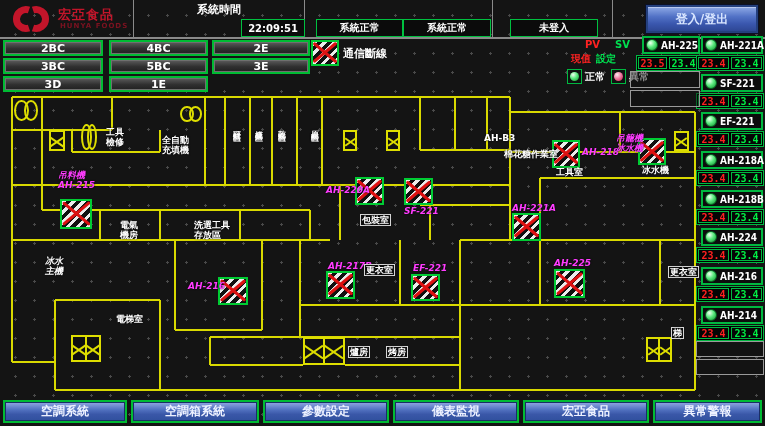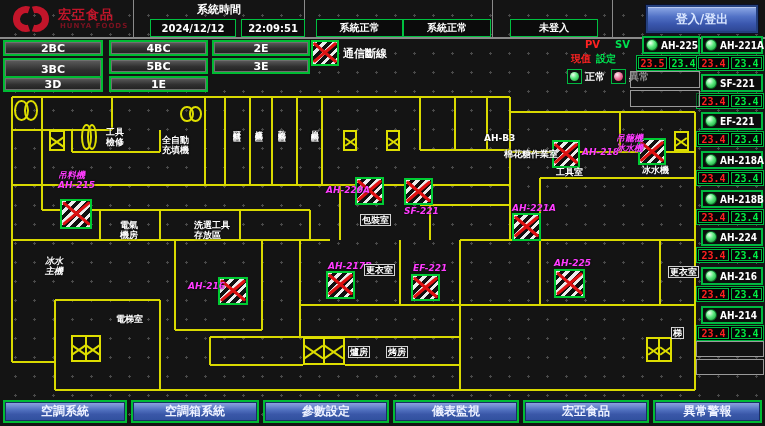--- a/index.html
+++ b/index.html
@@ -103,21 +103,20 @@
   <div class="vsep" style="left:612px"></div>
 
   <svg class="abs" style="left:8px;top:3px" width="46" height="32" viewBox="0 0 46 32">
     <path d="M21 7 A 9.5 9.5 0 1 0 21 25" stroke="#c3152a" stroke-width="7" fill="none"></path>
     <path d="M25 7 A 9.5 9.5 0 1 1 25 25" stroke="#c3152a" stroke-width="7" fill="none"></path>
   </svg>
   <div class="brand-name" style="left:58px;top:6px">宏亞食品</div>
   <div class="brand-en" style="left:60px;top:22px">HUNYA FOODS</div>
 
   <div class="tlabel" style="left:136px;top:3px;width:166px">系統時間</div>
-  <div class="gbox" style="left:150px;top:19px;width:84px;height:16px">2024/12/12</div>
   <div class="gbox" style="left:241px;top:19px;width:62px;height:16px">22:09:51</div>
 
   <div class="gbox" style="left:316px;top:19px;width:85px;height:16px">系統正常</div>
   <div class="gbox" style="left:403px;top:19px;width:86px;height:16px">系統正常</div>
 
   <div class="gbox" style="left:510px;top:19px;width:86px;height:16px">未登入</div>
   <div class="loginbtn" style="left:646px;top:5px;width:108px;height:24px">登入/登出</div>
 
   <div class="comm" style="left:311px;top:40px;width:28px;height:26px;z-index:6">
       <i class="a"></i>
@@ -140,21 +139,21 @@
     <span class="lgsq">
         <span class="lgdot bad"></span>
       </span>
     <span class="lgtxt">異常</span>
   </div>
 
   <div id="floor-buttons">
       <div class="flb" style="left: 3px; top: 40px; width: 100px; height: 16px;">2BC</div>
       <div class="flb" style="left: 109px; top: 40px; width: 99px; height: 16px;">4BC</div>
       <div class="flb" style="left: 212px; top: 40px; width: 98px; height: 16px;">2E</div>
-      <div class="flb" style="left: 3px; top: 58px; width: 100px; height: 22px;">3BC</div>
+      <div class="flb" style="left: 3px; top: 58px; width: 100px; height: 16px;">3BC</div>
       <div class="flb" style="left: 109px; top: 58px; width: 99px; height: 16px;">5BC</div>
       <div class="flb" style="left: 212px; top: 58px; width: 98px; height: 16px;">3E</div>
       <div class="flb" style="left: 3px; top: 76px; width: 100px; height: 16px;">3D</div>
       <div class="flb" style="left: 109px; top: 76px; width: 99px; height: 16px;">1E</div>
     </div>
   <div id="units">
       <div class="u-head" style="left: 642px; top: 36px; width: 58px; height: 18px;">
         <span class="led"></span>
         <span class="nm">AH-225</span>
       </div>

